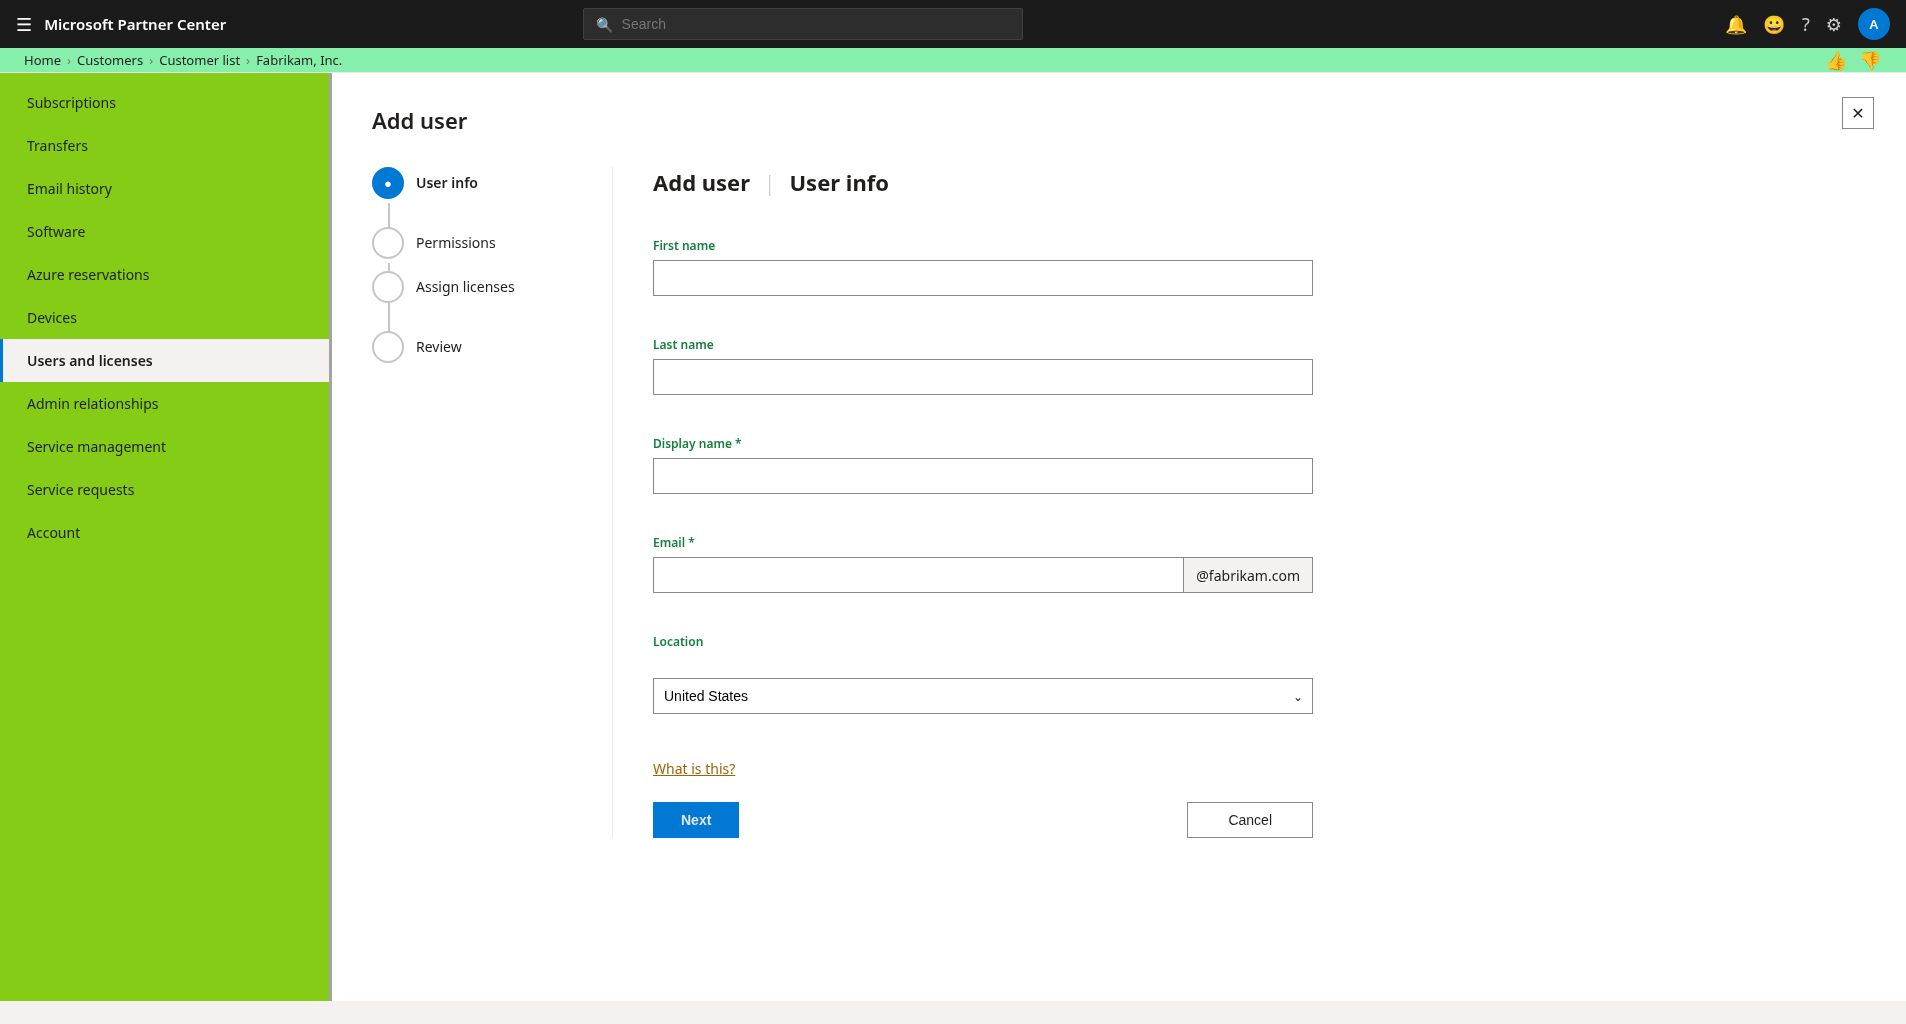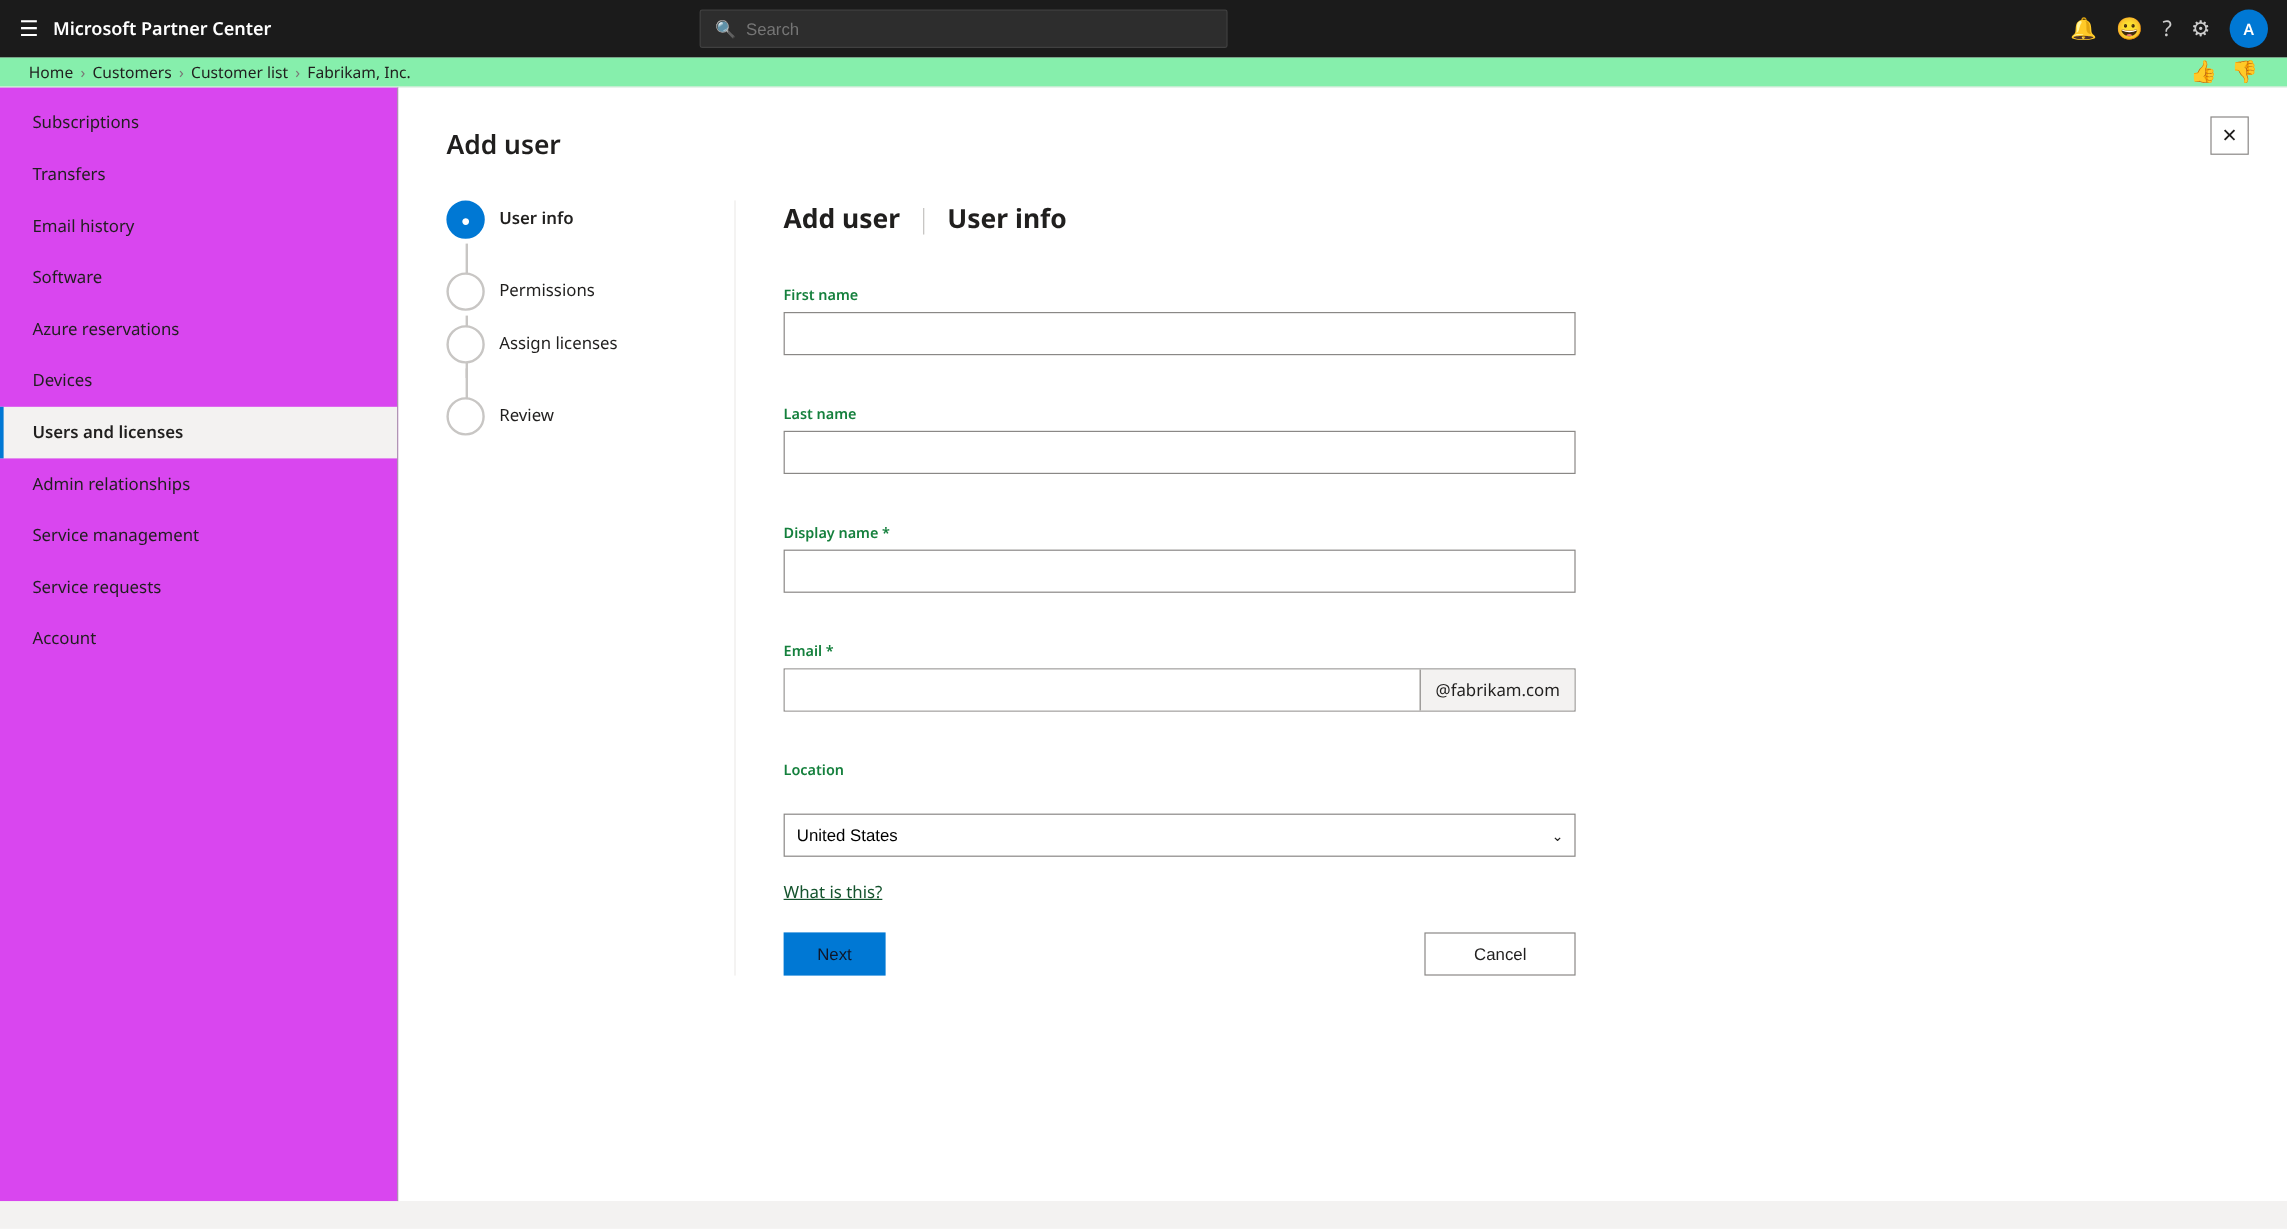--- a/index.html
+++ b/index.html
@@ -62,22 +62,22 @@
     .breadcrumb-bar .feedback-icons { margin-left: auto; display: flex; gap: 12px; }
     .breadcrumb-bar .feedback-icons span { color: #0078d4; font-size: 18px; cursor: pointer; }
 
     
     .main-layout { display: flex; height: calc(100vh - 48px - 48px); }
 
     
     .sidebar {
       width: 332px;
       min-width: 332px;
-      background: #d946ef;
-      border-right: 1px solid #a3a3a3;
+      background: #84cc16;
+      border-right: 3px solid #a3a3a3;
       padding: 8px 0;
       overflow-y: auto;
     }
     .sidebar-item {
       padding: 12px 24px;
       cursor: pointer;
       font-size: 14px;
       color: #201f1e;
       border-left: 3px solid transparent;
     }
@@ -183,27 +183,27 @@
       cursor: pointer;
       outline: none;
     }
     .select-wrapper { position: relative; max-width: 660px; margin-top: 28px; }
     .select-arrow {
       position: absolute; right: 10px; top: 50%;
       transform: translateY(-50%);
       pointer-events: none; color: #201f1e; font-size: 12px;
     }
 
-    .what-is-this { color: #14532d; cursor: pointer; font-size: 14px; margin-top: 0; display: inline-block; }
+    .what-is-this { color: #a16207; cursor: pointer; font-size: 14px; margin-top: 25px; display: inline-block; }
 
     
     .button-row { display: flex; align-items: center; gap: 12px; margin-top: 24px; justify-content: space-between; max-width: 660px; }
     .btn-primary {
-      background: #0078d4; color: #0f172a; border: none;
-      padding: 8px 28px; font-size: 14px; font-weight: 400;
+      background: #0078d4; color: #e5e5e5; border: none;
+      padding: 8px 28px; font-size: 14px; font-weight: 700;
       cursor: pointer; height: 36px;
     }
     .btn-secondary {
       background: #fff; color: #201f1e; border: 1px solid #8a8886;
       padding: 8px 40px; font-size: 14px;
       cursor: pointer; height: 36px;
     }
   </style>
 </head>
 <body>

